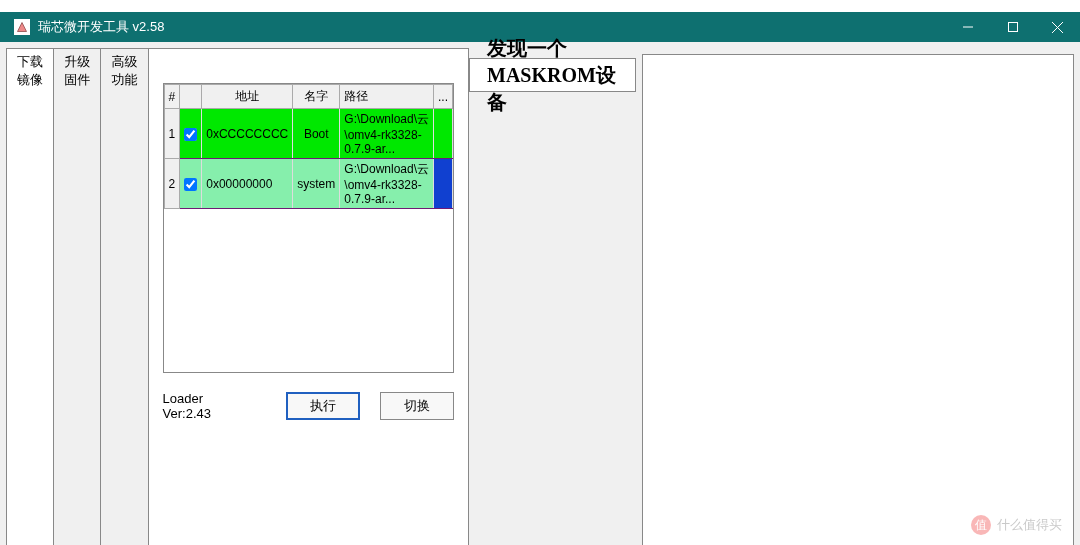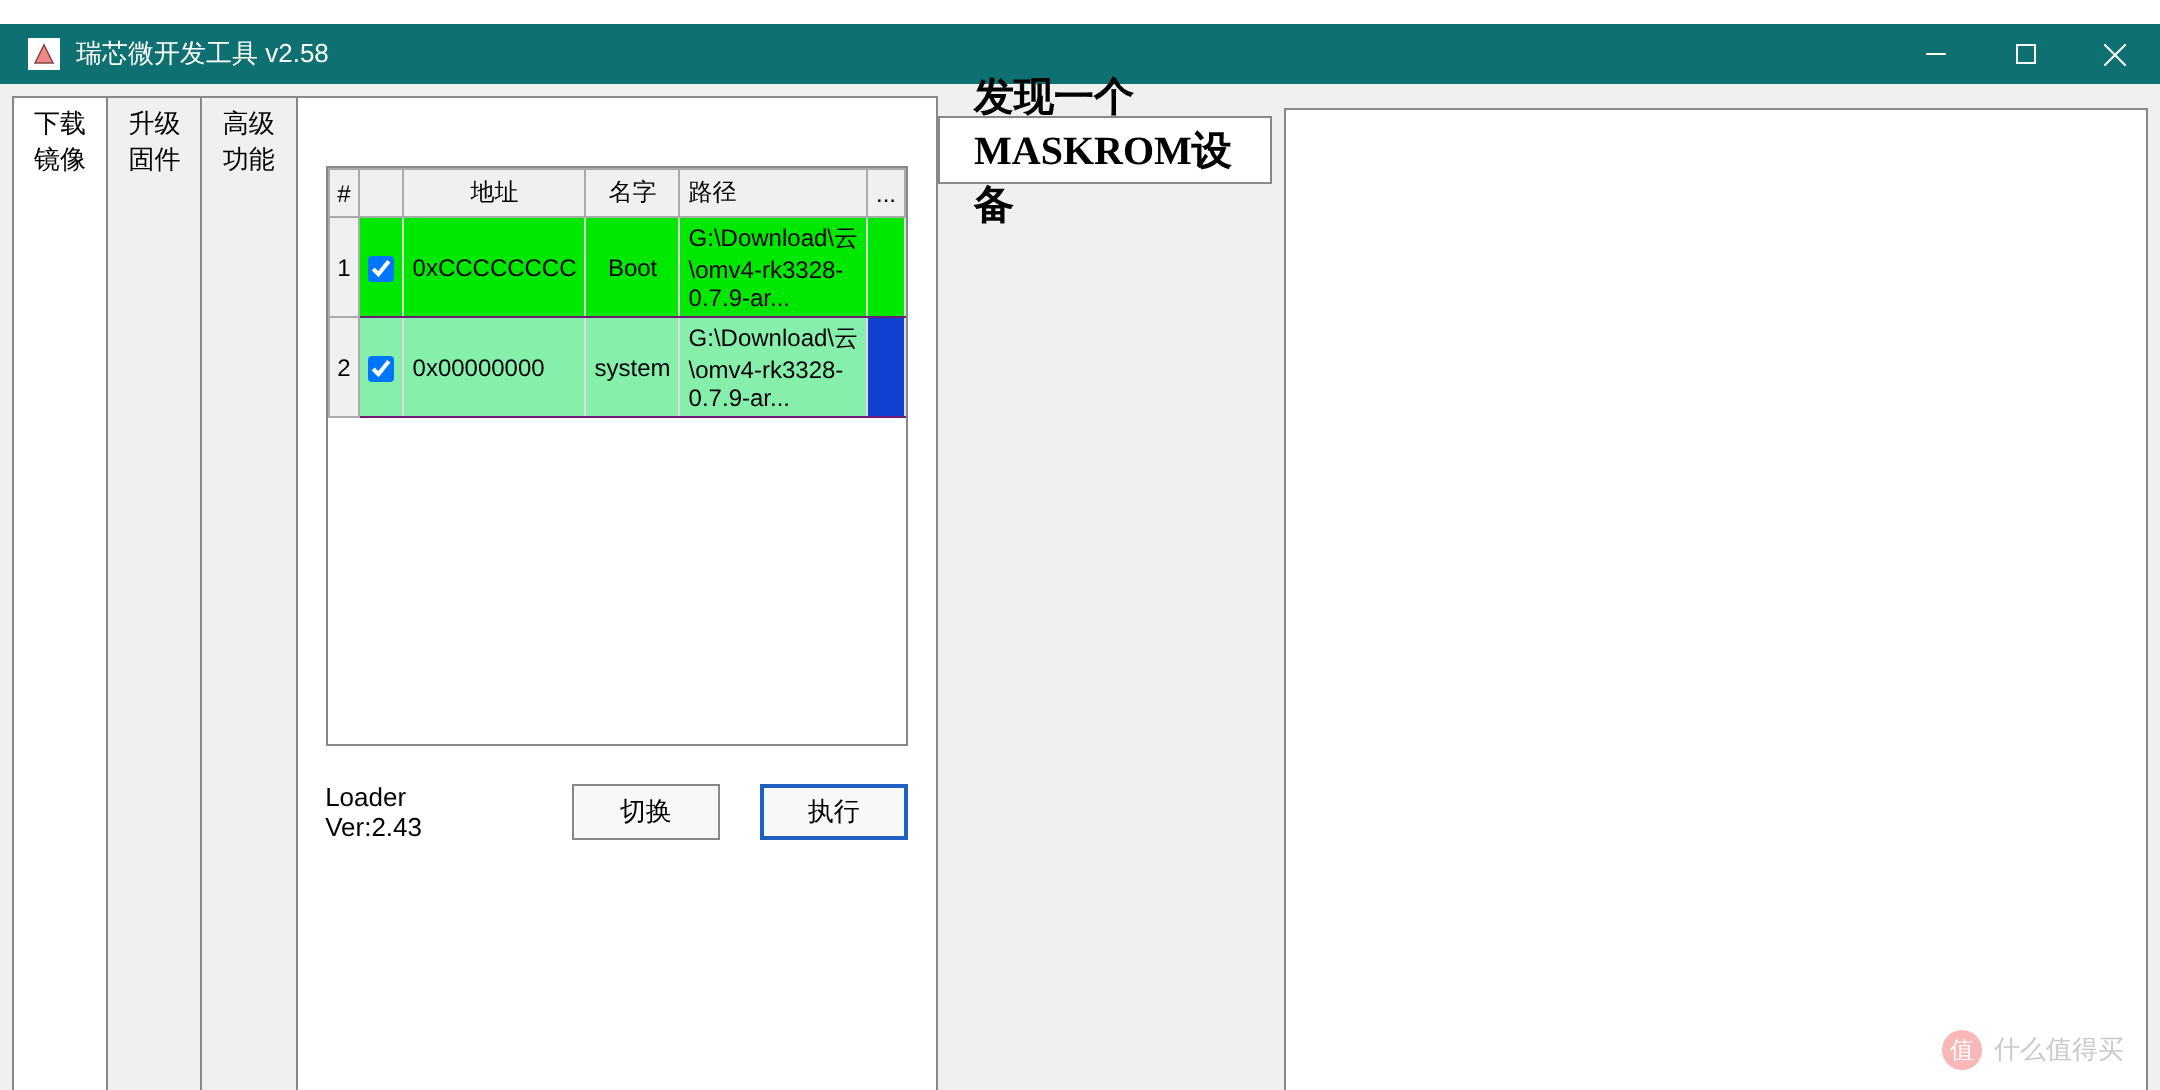--- a/index.html
+++ b/index.html
@@ -263,22 +263,22 @@
               <marker id="ah2" markerWidth="10" markerHeight="10" refX="2" refY="3" orient="auto">
                 <path d="M0,0 L0,6 L8,3 Z" fill="#e00"></path>
               </marker>
             </defs>
           <line x1="170" y1="150" x2="18" y2="10" stroke="#e00" stroke-width="3" marker-end="url(#ah2)"></line>
         </svg>
       </div>
 
       <div class="btn-row">
         <span class="loader-label">Loader Ver:2.43</span>
+        <button class="btn primary">执行</button>
         <button class="btn">切换</button>
-        <button class="btn primary">执行</button>
       </div>
     </div>
 
     <div class="status-box">
       <span class="status-text">发现一个MASKROM设备</span>
     </div>
   </div>
 
   <div class="right-pane"></div>
 </div>

